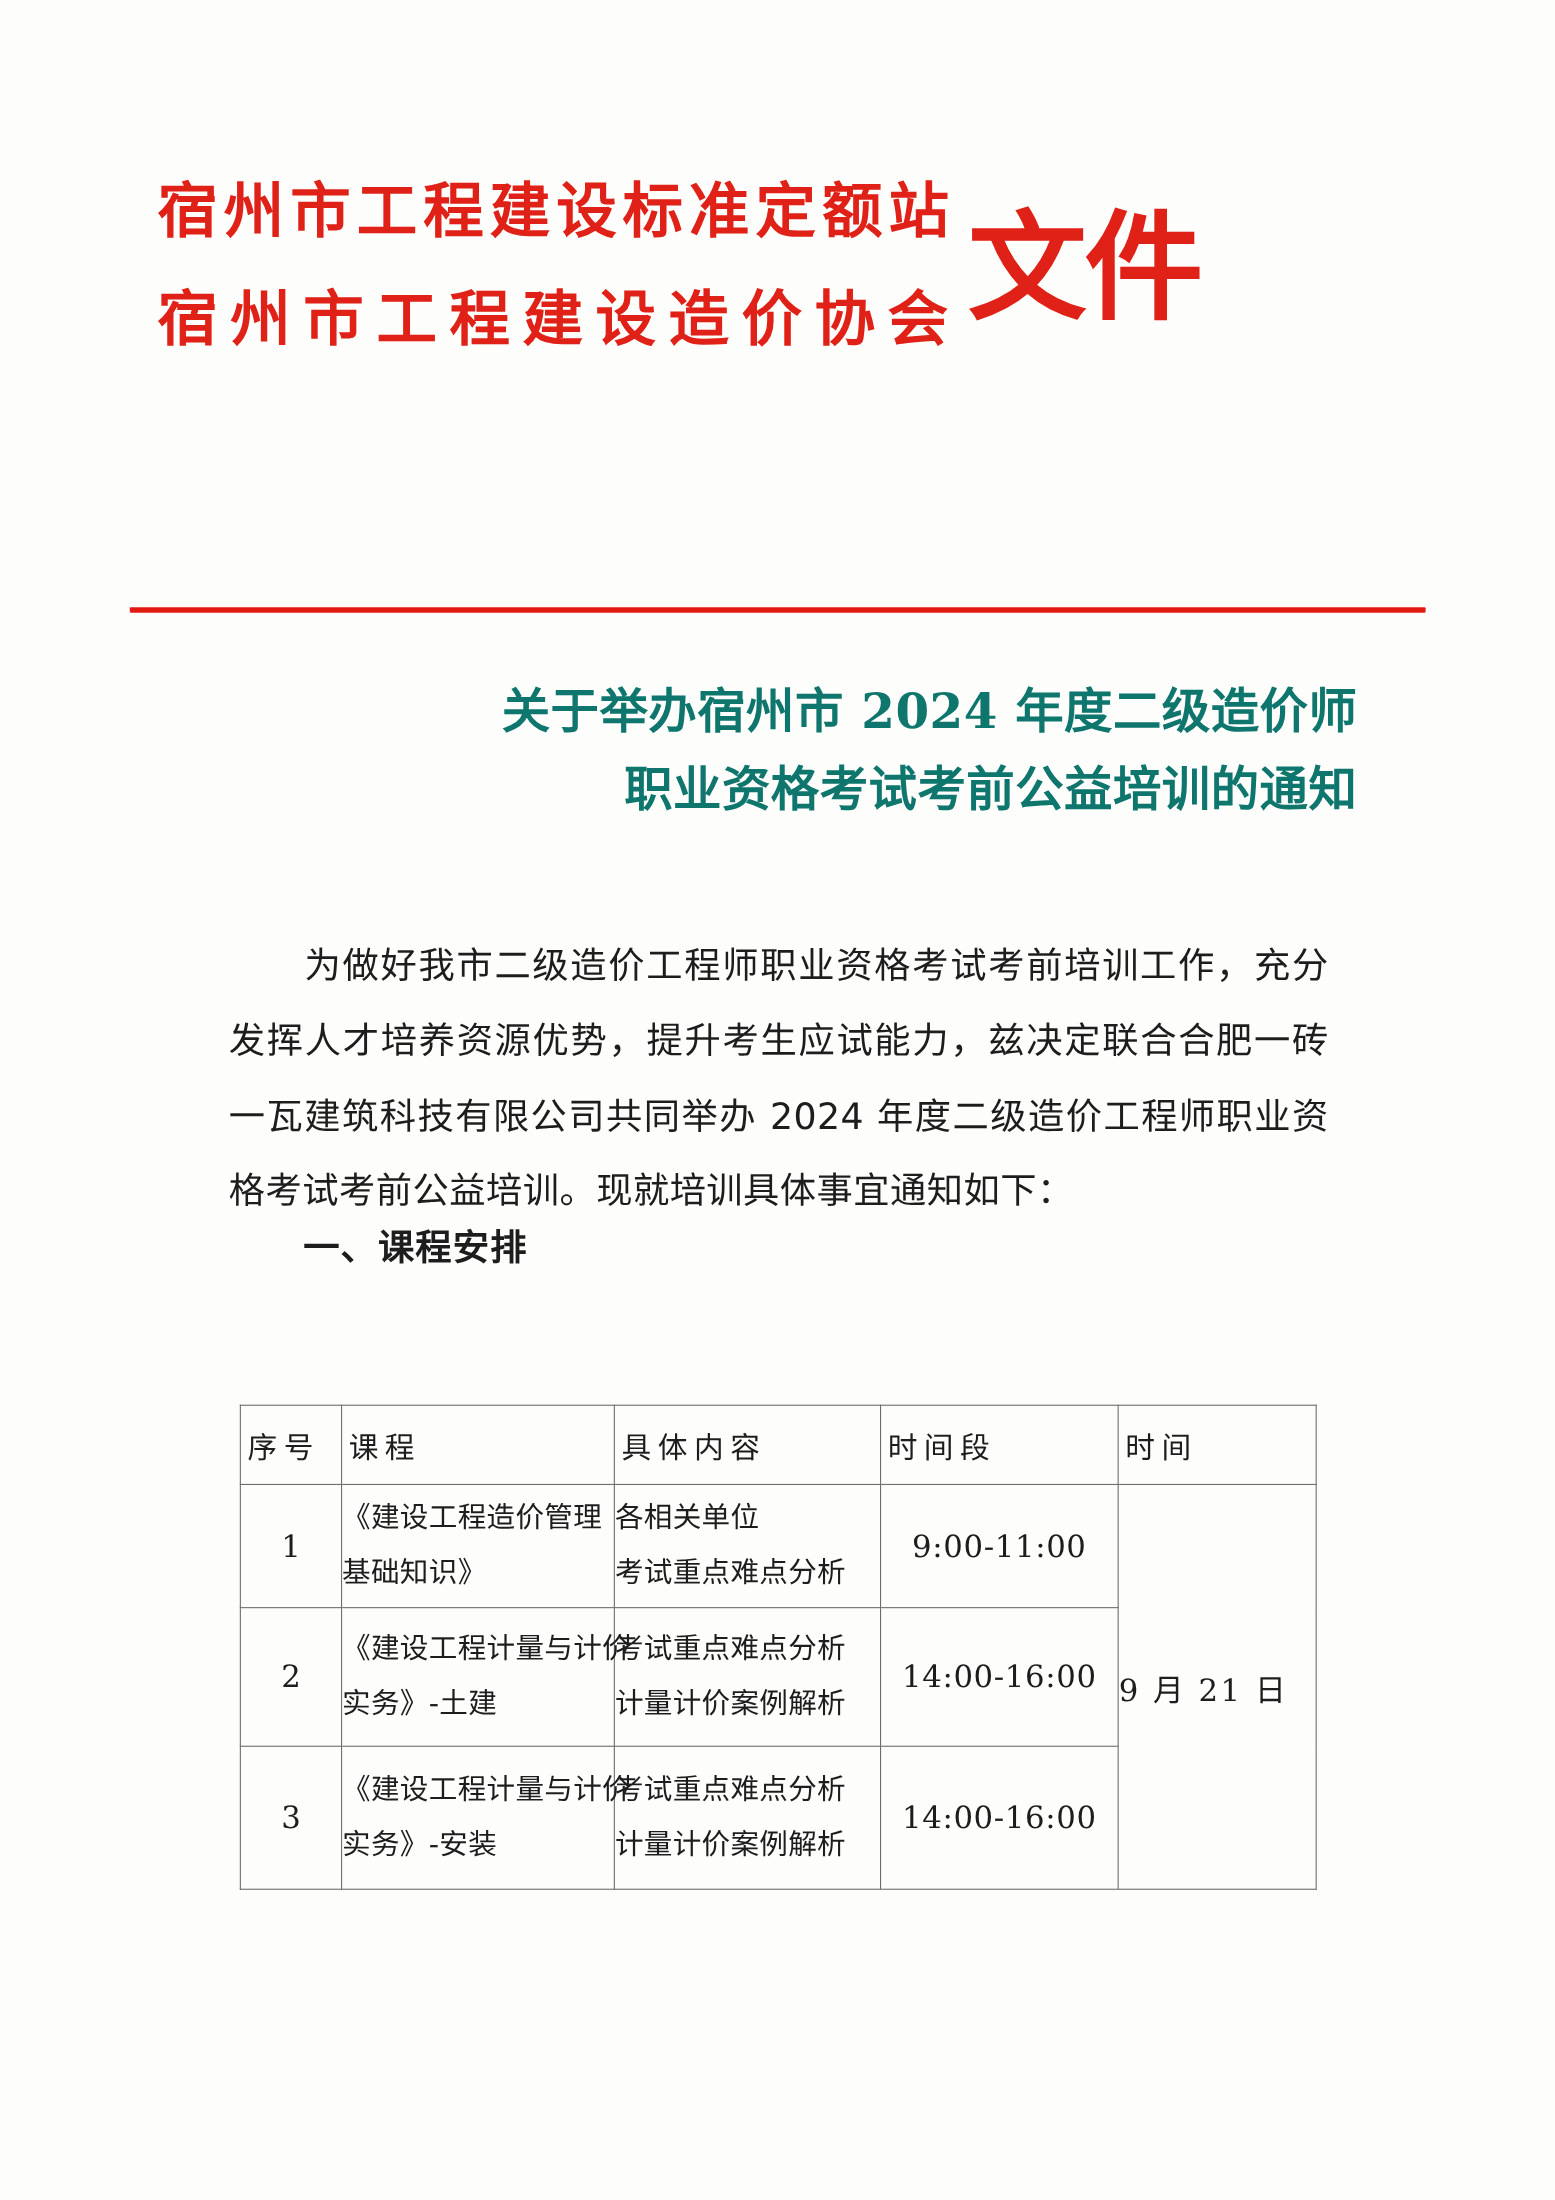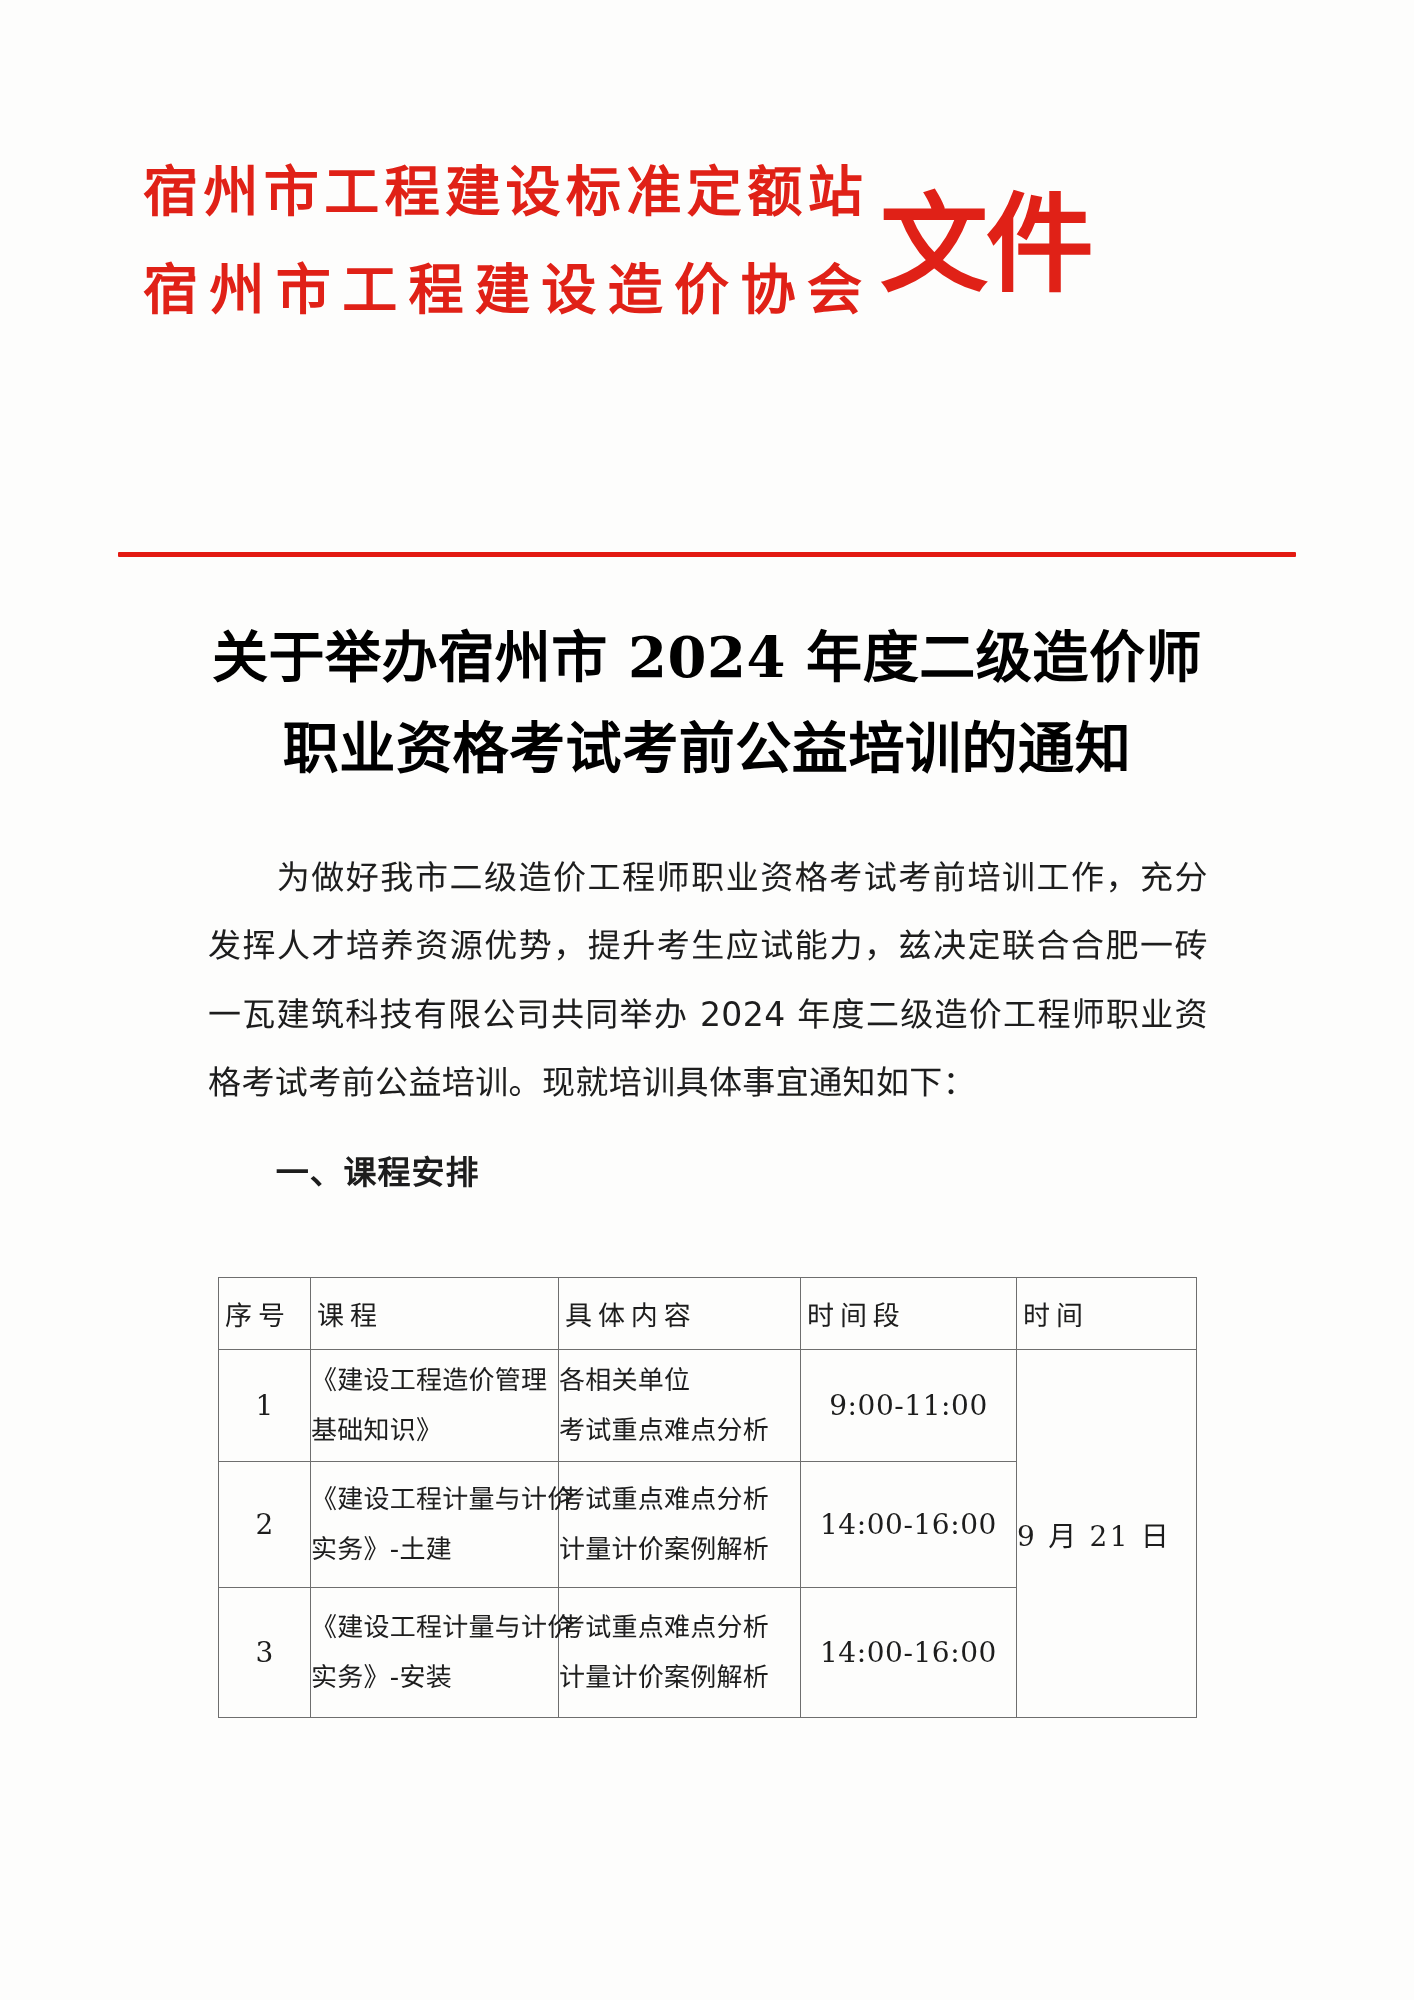--- a/index.html
+++ b/index.html
@@ -74,26 +74,26 @@
     background: #e31a12;
     border-radius: 1px;
   }
 
   
   .doc-title {
     position: absolute;
     left: 180px;
     right: 180px;
     top: 612px;
-    text-align: center;
-    font-family: "DejaVu Serif", "Liberation Serif", serif;
-    font-weight: 700;
-    font-size: 56px;
+    text-align: right;
+    font-family: "DejaVu Serif", "Liberation Serif", serif;
+    font-weight: 700;
+    font-size: 44px;
     line-height: 1.62;
-    color: #000000;
+    color: #0f766e;
     letter-spacing: 0.01em;
   }
   .doc-title .tl { display: block; white-space: nowrap; }
 
   
   .body-block {
     position: absolute;
     left: 208px;
     width: 1000px;
     top: 810px;
@@ -111,28 +111,26 @@
     margin-top: 34px;
     font-size: 33px;
     line-height: 2.07;
     letter-spacing: 0.012em;
     text-align: justify;
     text-justify: inter-character;
   }
   .para .indent { display: inline-block; width: 2.05em; }
 
   .section-head {
-    margin-top: 42px;
     font-weight: 700;
     font-size: 33px;
     line-height: 1;
     letter-spacing: 0.03em;
     text-indent: 2.05em;
     white-space: nowrap;
-    font-family: Liberation Mono, monospace;
   }
 
   
   .sched-wrap {
     position: absolute;
     left: 218px;
     top: 1277px;
     width: 978px;
   }
   table.sched {

